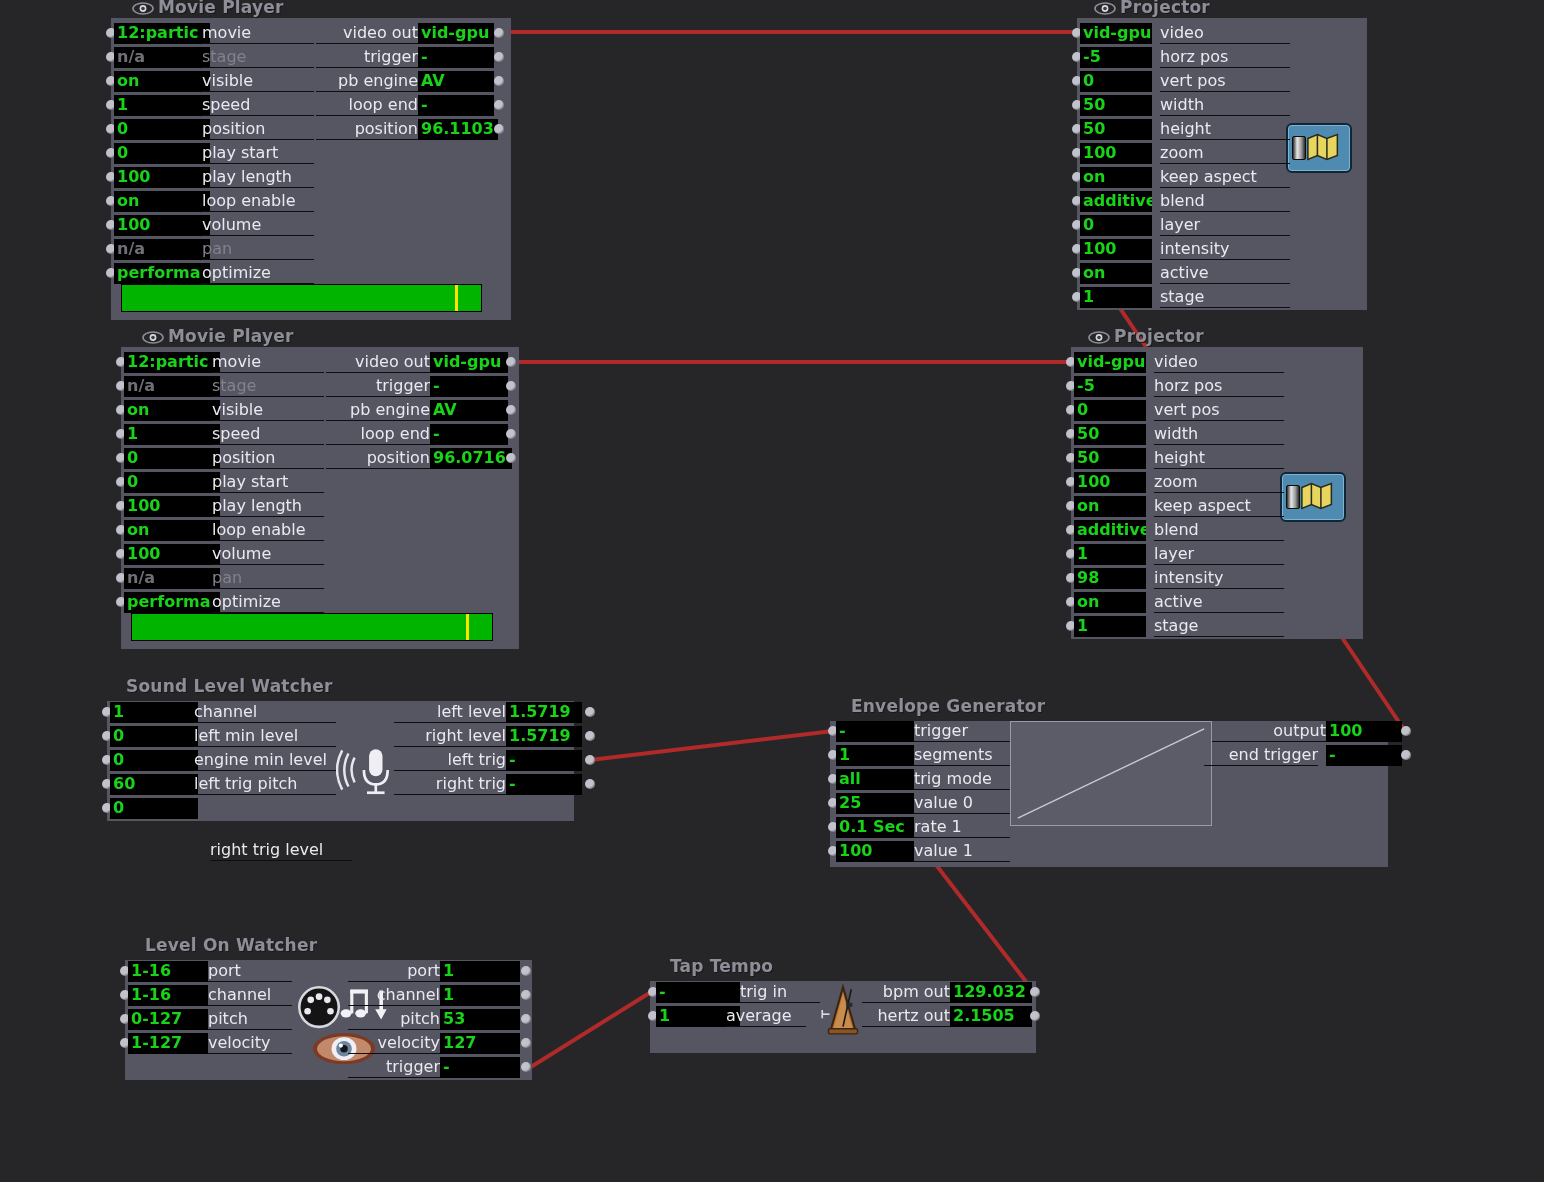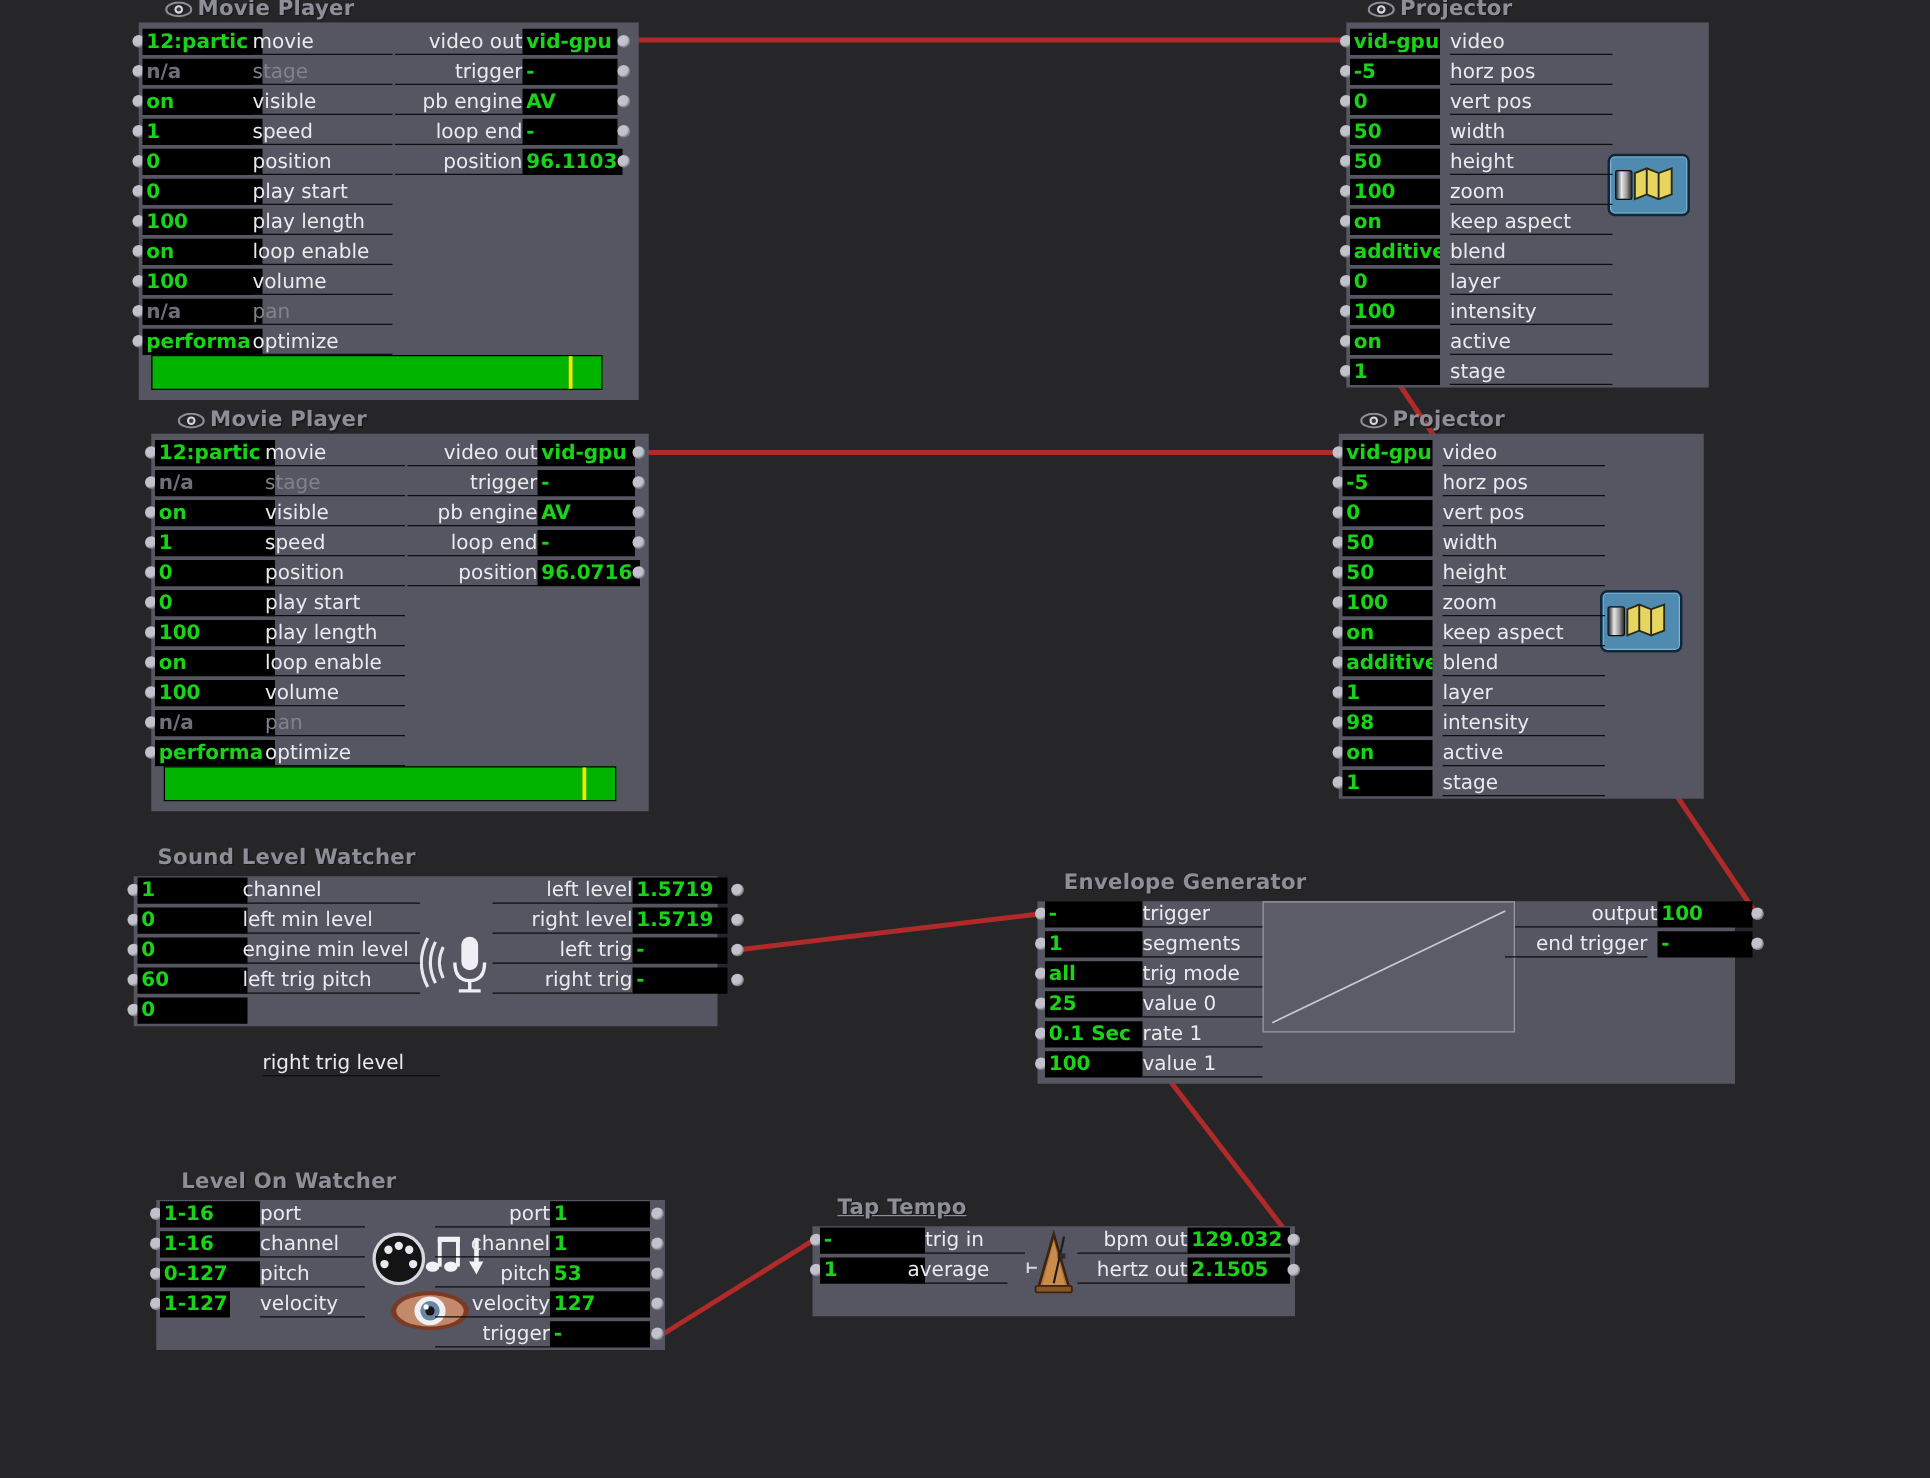--- a/index.html
+++ b/index.html
@@ -537,21 +537,21 @@
 
       <div class="port" style="left:8px;top:52px;"></div>
       <div class="valbox" style="left:16px;top:47px;width:80px;height:21px;">1-16</div>
       <div class="lbl" style="left:96px;top:47px;width:84px;">channel</div>
 
       <div class="port" style="left:8px;top:76px;"></div>
       <div class="valbox" style="left:16px;top:71px;width:80px;height:21px;">0-127</div>
       <div class="lbl" style="left:96px;top:71px;width:84px;">pitch</div>
 
       <div class="port" style="left:8px;top:100px;"></div>
-      <div class="valbox" style="left:16px;top:95px;width:56px;height:21px;">1-127</div>
+      <div class="valbox" style="left:16px;top:95px;width:80px;height:21px;">1-127</div>
       <div class="lbl" style="left:96px;top:95px;width:84px;">velocity</div>
     </div>
 
     <div>
       <div class="lbl right" style="left:236px;top:23px;width:92px;">port</div>
       <div class="valbox" style="left:328px;top:23px;width:80px;height:21px;">1</div>
       <div class="port" style="left:409px;top:28px;"></div>
 
       <div class="lbl right" style="left:236px;top:47px;width:92px;">channel</div>
       <div class="valbox" style="left:328px;top:47px;width:80px;height:21px;">1</div>
@@ -565,21 +565,21 @@
       <div class="valbox" style="left:328px;top:95px;width:80px;height:21px;">127</div>
       <div class="port" style="left:409px;top:100px;"></div>
 
       <div class="lbl right" style="left:236px;top:119px;width:92px;">trigger</div>
       <div class="valbox" style="left:328px;top:119px;width:80px;height:21px;">-</div>
       <div class="port" style="left:409px;top:124px;"></div>
     </div>
   </div>
 
   <div class="node" style="left:632px;top:959px;">
-    <div class="node-title" style="left:26px;top:-4px;text-decoration:underline;">
+    <div class="node-title" style="left:26px;top:-4px;">
       <span>Tap Tempo</span>
     </div>
     <div class="node-body" style="left:6px;top:22px;width:386px;height:72px;"></div>
 
     <svg class="metro-icon" viewBox="0 0 44 52" style="left:176px;top:24px;width:46px;height:54px;">
       <path d="M22,4 L34,46 L10,46 Z" fill="#b07235" stroke="#3b2410" stroke-width="2"></path>
       <path d="M22,10 L31,44 L13,44 Z" fill="#c98c4c"></path>
       <line x1="22" y1="42" x2="30" y2="6" stroke="#1a1a1a" stroke-width="1.6"></line>
       <rect x="25" y="19" width="6" height="4" fill="#2a2a2a"></rect>
       <rect x="8" y="44" width="28" height="5" rx="1.5" fill="#8a5526" stroke="#3b2410" stroke-width="1.4"></rect>

